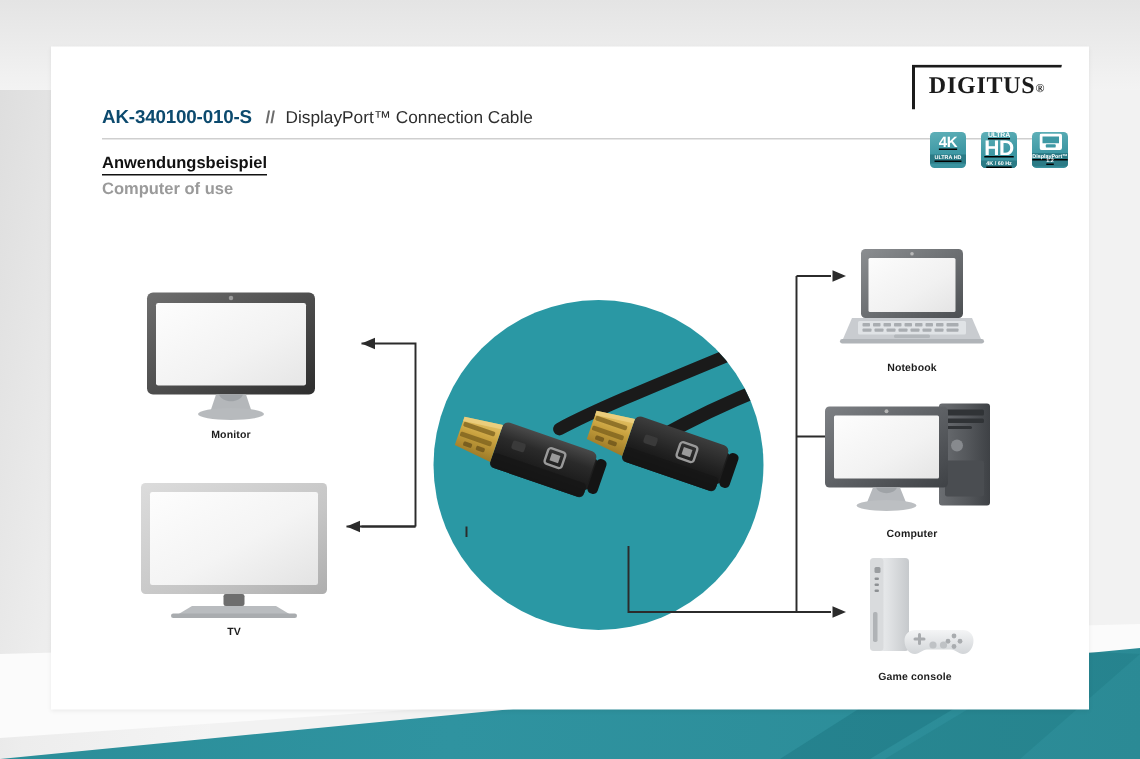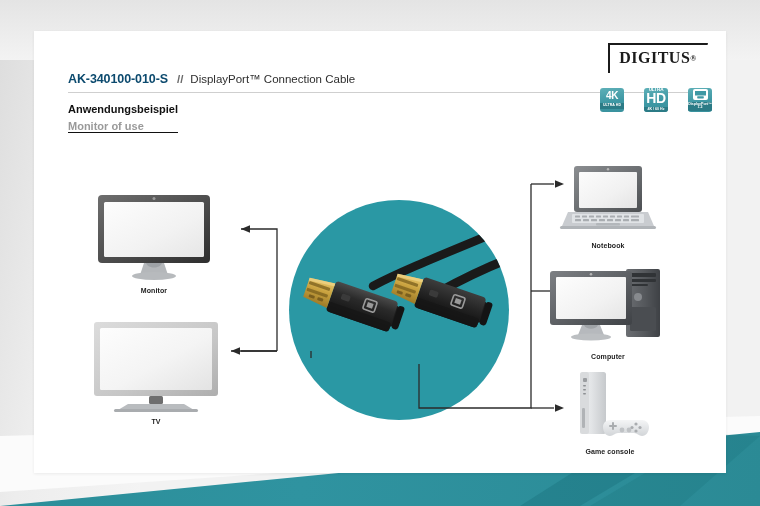--- a/index.html
+++ b/index.html
@@ -77,39 +77,39 @@
     padding-bottom:5px;border-bottom:1px solid #cfcfcf;
     white-space:nowrap;
   }
   .sku{
     color:#0c4a6e;font-weight:bold;font-size:12.5px;letter-spacing:-.1px;
   }
   .slashes{color:#6b6b6b;font-weight:bold;font-size:11.5px;margin:0 7px 0 9px;}
   .prodname{color:#2e2e2e;font-size:11.5px;}
 
   
-  .badges{position:absolute;right:14px;top:57px;display:flex;gap:20px;}
+  .badges{position:absolute;right:14px;top:57px;display:flex;gap:10px;text-decoration:underline;}
   .badge{
     width:24px;height:24px;border-radius:3px;
     background:linear-gradient(170deg,#5fb0b8 0%,#3e98a4 55%,#39919d 100%);
     color:#fff;display:flex;flex-direction:column;align-items:center;
     justify-content:center;line-height:1;overflow:hidden;
   }
   .badge .b1{font-size:10px;font-weight:bold;letter-spacing:-.3px;}
   .badge .b2{font-size:3.6px;font-weight:bold;margin-top:1.5px;
     background:#2b7b86;width:100%;text-align:center;padding:1px 0;}
   .badge .t1{font-size:4.6px;font-weight:bold;letter-spacing:-.1px;}
   .badge .t2{font-size:14px;font-weight:bold;letter-spacing:-.3px;margin-top:-1px;}
   .badge-icon svg{display:block;}
 
   
   .sec-de{
     position:absolute;left:34px;top:72px;
     font-size:11px;font-weight:bold;color:#111;
-    border-bottom:1.4px solid #111;padding-bottom:17px;
+    border-bottom:1.4px solid #111;padding-bottom:1px;
   }
   .sec-en{
     position:absolute;left:34px;top:89px;
     font-size:11px;font-weight:bold;color:#9a9a9a;
   }
 
   
   .stage{position:absolute;left:0;top:105px;width:692px;height:337px;}
 
   
@@ -176,21 +176,21 @@
             <rect x="0.5" y="0.5" width="14" height="10" rx="1" fill="#ffffff" stroke="#ffffff"></rect>
             <rect x="2" y="2" width="11" height="4.5" fill="#3e98a4"></rect>
             <rect x="4.2" y="7.2" width="6.6" height="2.2" rx=".6" fill="#3e98a4"></rect>
           </svg>
         </span>
         <span class="b2">DisplayPort™ 1.2</span>
       </div>
     </div>
 
     <div class="sec-de">Anwendungsbeispiel</div>
-    <div class="sec-en">Monitor of use</div>
+    <div class="sec-en">Computer of use</div>
 
     <div class="stage">
 
       <div class="circle"></div>
 
       <svg style="position:absolute;left:255px;top:64px;" width="220" height="220" viewBox="0 0 220 220">
         <defs>
           <clipPath id="circClip">
               <circle cx="110" cy="110" r="110"></circle>
             </clipPath>

